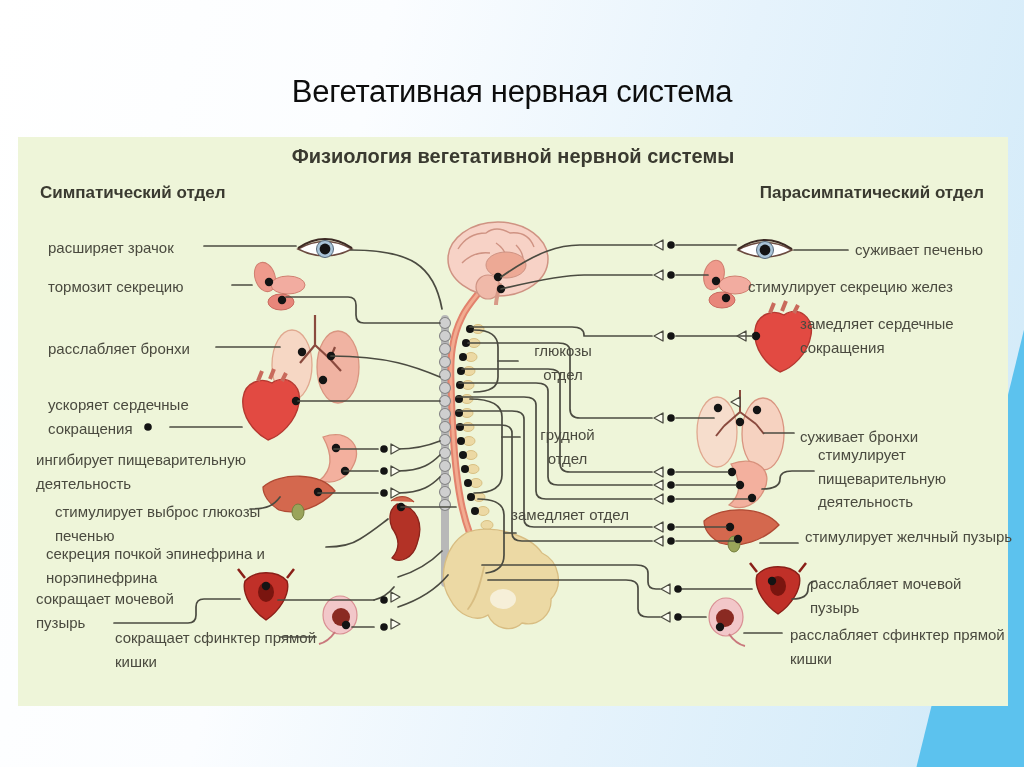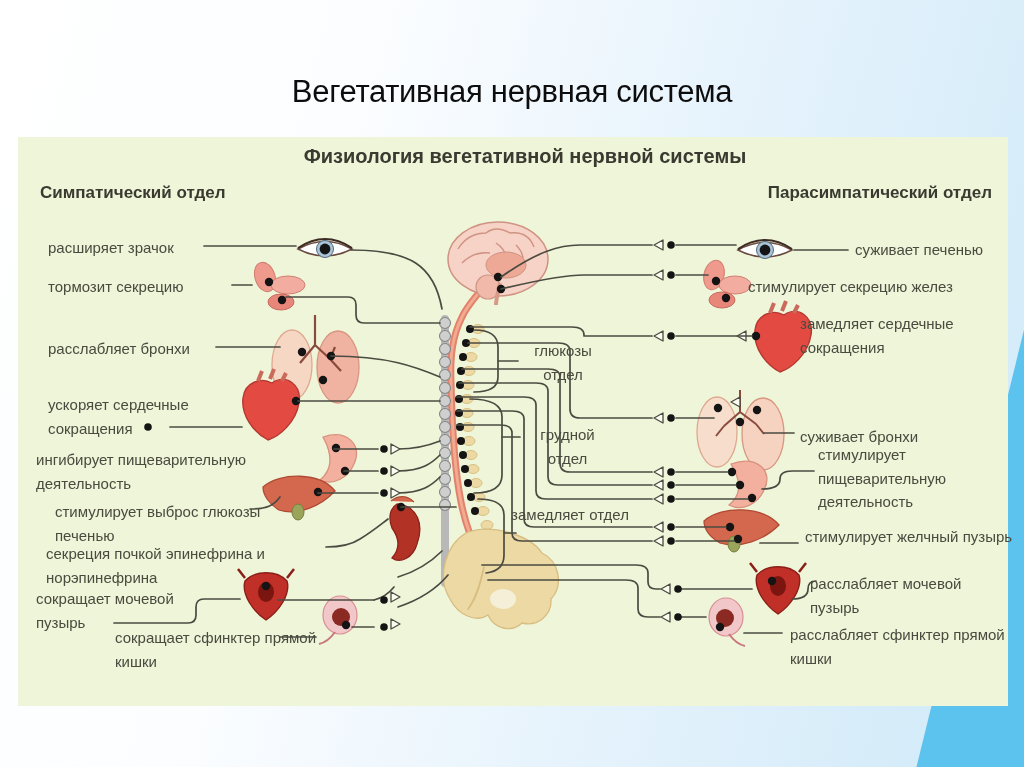--- a/index.html
+++ b/index.html
@@ -17,25 +17,25 @@
   .slide-title{
     position:absolute; top:74px; left:0; width:1024px;
     text-align:center; font-size:31px; font-weight:500; color:#0d0d0d; letter-spacing:-.3px;
   }
   .diagram{
     position:absolute; left:18px; top:137px; width:990px; height:569px;
     background:var(--diagram-bg,#eef5d9);
   }
   .diagram svg{ position:absolute; inset:0; }
   .dg-title{
-    position:absolute; top:8px; left:12px; width:990px; text-align:center;
+    position:absolute; top:8px; left:0; width:990px; text-align:center;
     font-size:20px; font-weight:bold; color:var(--text-dark,#3a3a30);
   }
   .dg-sec{ position:absolute; top:46px; font-size:17px; font-weight:bold; color:var(--text-dark,#3a3a30); }
-  .dg-sec.left{ left:22px; } .dg-sec.right{ right:16px;text-align:center; }
+  .dg-sec.left{ left:22px; } .dg-sec.right{ right:24px;text-align:center; }
   .lbl{
     position:absolute; font-size:15px; line-height:1.58; color:var(--label-text,#4a4a3f); z-index:2;
   }
   .lbl.center{ text-align:center; }
   
   .ln{ fill:none; stroke:var(--line,#4b4b41); stroke-width:1.7; stroke-linecap:round; }
   .dot{ fill:#141414; stroke:none; }
   .tri{ fill:#fbfdf0; stroke:var(--line,#4b4b41); stroke-width:1.3; stroke-linejoin:round; }
   .bead{ fill:#cfcfcf; stroke:#858585; stroke-width:1.1; }
   .vert{ fill:var(--bone,#ecd9a4); stroke:#d9c183; stroke-width:1; }

